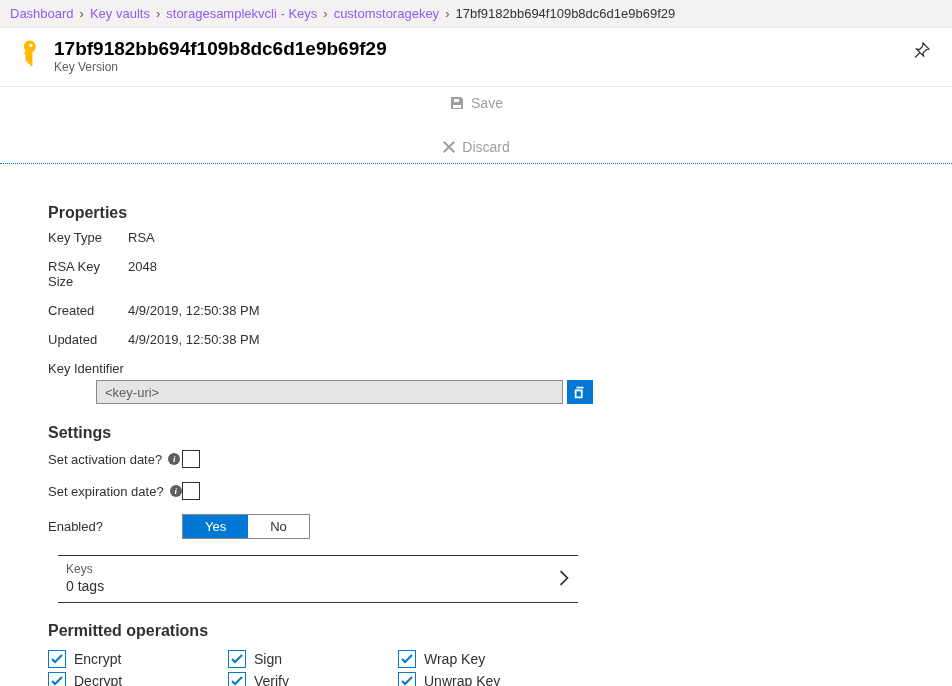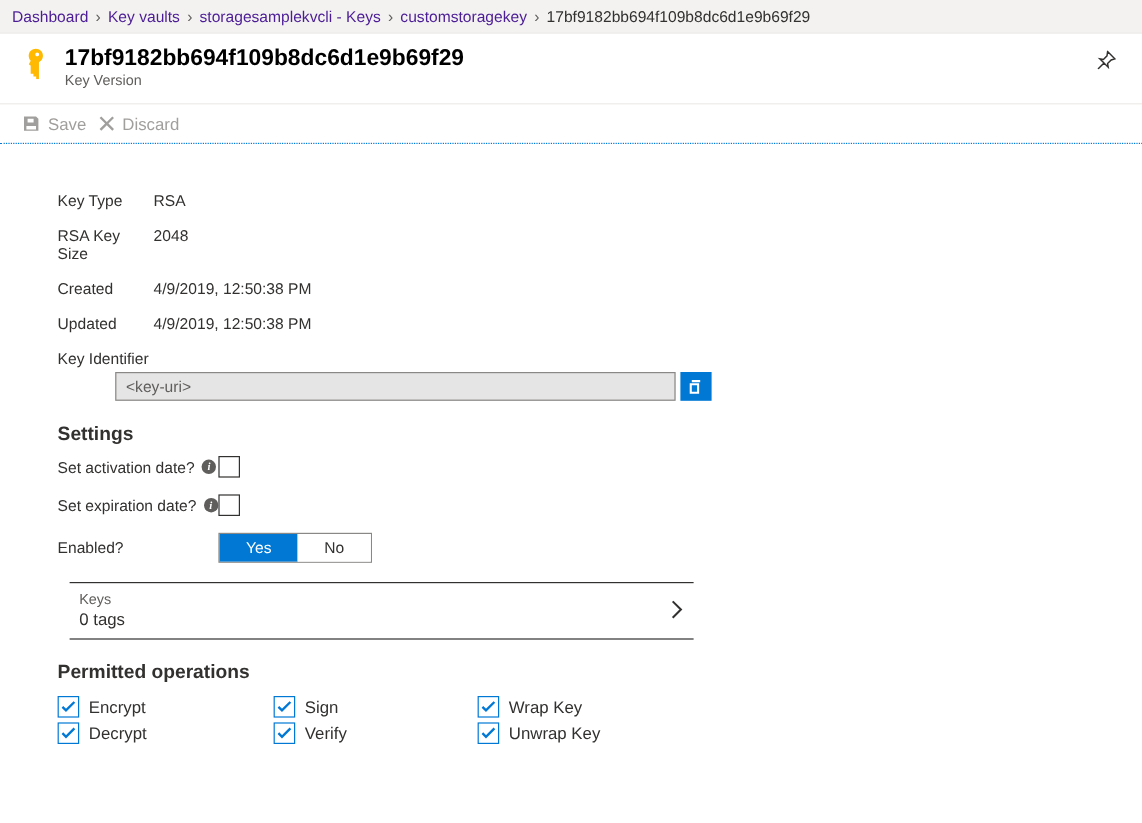--- a/index.html
+++ b/index.html
@@ -13,41 +13,42 @@
     }
     .breadcrumb {
       background: #f3f2f1;
       padding: 6px 10px;
       border-bottom: 1px solid #edebe9;
       font-size: 13px;
       display: flex;
       align-items: center;
       gap: 6px;
     }
-    .breadcrumb a { color: #4c1d95; text-decoration: none; }
+    .breadcrumb a { color: #8b5cf6; text-decoration: none; }
     .breadcrumb .sep { color: #605e5c; }
     .breadcrumb .current { color: #323130; }
     .header {
       padding: 10px 18px 12px 18px;
       border-bottom: 1px solid #edebe9;
       display: flex;
       align-items: flex-start;
       gap: 10px;
     }
     .header-icon { flex-shrink: 0; margin-top: 2px; }
     .header-text { flex: 1; }
     .header-title { font-size: 19px; font-weight: 600; color: #000; }
     .header-subtitle { font-size: 12px; color: #605e5c; margin-top: 0px; }
     .pin { margin-left: auto; color: #323130; padding: 4px; }
     .toolbar {
       padding: 8px 18px;
       border-bottom: 1px dotted #0078d4;
       display: flex;
-      gap: 10px;
-      align-items: center;
+      gap: 28px;
+      align-items: center;
+      flex-direction: column;
     }
     .toolbar-btn {
       display: inline-flex;
       align-items: center;
       gap: 6px;
       color: #a19f9d;
       font-size: 14px;
       cursor: default;
     }
     .content {
@@ -208,20 +209,21 @@
   </div>
   <div class="toolbar-btn">
     <svg width="14" height="14" viewBox="0 0 14 14">
         <path fill="#a19f9d" d="M13 2.4L11.6 1 7 5.6 2.4 1 1 2.4 5.6 7 1 11.6 2.4 13 7 8.4 11.6 13 13 11.6 8.4 7z"></path>
       </svg>
     <span>Discard</span>
   </div>
 </div>
 
 <div class="content">
+  <div class="section-title">Properties</div>
 
   <div class="prop-row">
     <div class="prop-label">Key Type</div>
     <div class="prop-value">RSA</div>
   </div>
   <div class="prop-row">
     <div class="prop-label">RSA Key Size</div>
     <div class="prop-value">2048</div>
   </div>
   <div class="prop-row">

